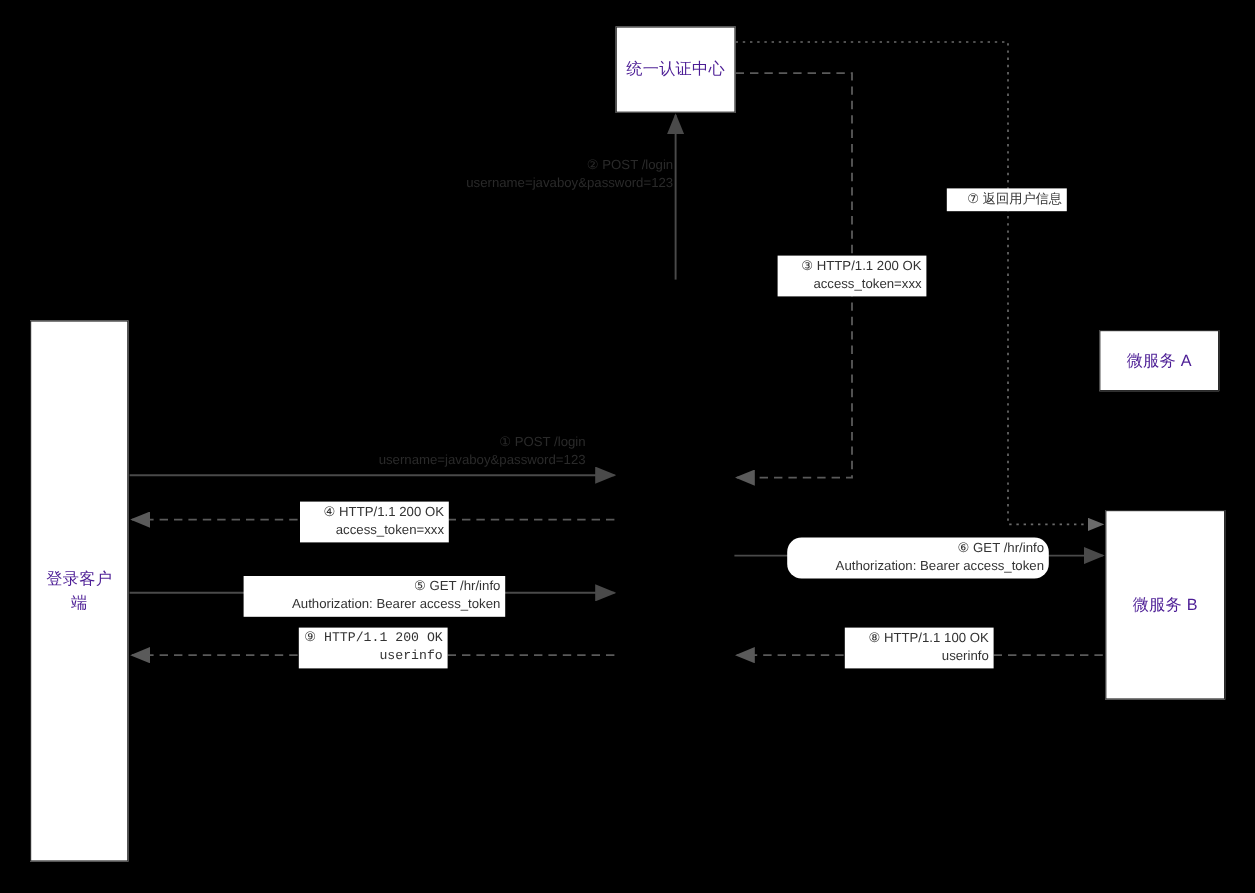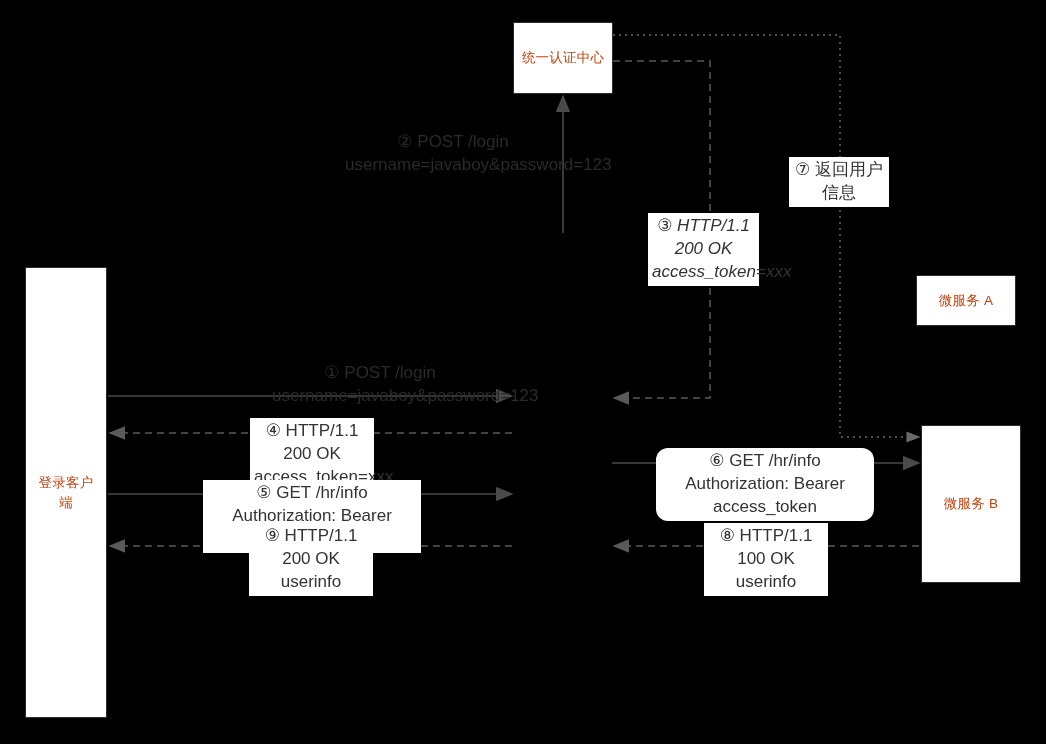--- a/index.html
+++ b/index.html
@@ -28,36 +28,36 @@
   }
   .node {
     position: absolute;
     background: #ffffff;
     border: 1px solid #2b2b2b;
     box-sizing: border-box;
     display: flex;
     align-items: center;
     justify-content: center;
     text-align: center;
-    color: #c2410c;
+    color: #4c1d95;
     font-size: 13.5px;
     line-height: 1.45;
     letter-spacing: 0.2px;
   }
   .node-label {
     display: block;
     white-space: pre-line;
     padding: 0 6px;
   }
   .edge-label {
     position: absolute;
     color: #333333;
-    font-size: 17px;
+    font-size: 11px;
     line-height: 1.35;
-    text-align: center;
+    text-align: right;
     white-space: pre-line;
     box-sizing: border-box;
   }
   .edge-label.boxed {
     background: #ffffff;
     padding: 2px 4px;
   }
   .edge-label.plain {
     background: transparent;
     color: #2a2a2a;
@@ -116,34 +116,34 @@
 
   <div class="node" style="left:921px; top:425px; width:100px; height:158px;">
     <span class="node-label">微服务 B</span>
   </div>
 
   <div class="edge-label plain" style="left:345px; top:131px; width:216px;">② POST /login
 username=javaboy&amp;password=123</div>
 
   <div class="edge-label boxed" style="left:789px; top:157px; width:100px;">⑦ 返回用户信息</div>
 
-  <div class="edge-label boxed" style="left:648px; top:213px; width:111px;font-style:italic;">③ HTTP/1.1 200 OK
+  <div class="edge-label boxed" style="left:648px; top:213px; width:124px;">③ HTTP/1.1 200 OK
 access_token=xxx</div>
 
   <div class="edge-label plain" style="left:272px; top:362px; width:216px;">① POST /login
 username=javaboy&amp;password=123</div>
 
   <div class="edge-label boxed" style="left:250px; top:418px; width:124px;">④ HTTP/1.1 200 OK
 access_token=xxx</div>
 
   <div class="edge-label boxed" style="left:656px; top:448px; width:218px;border-radius:12px;">⑥ GET /hr/info
 Authorization: Bearer access_token</div>
 
   <div class="edge-label boxed" style="left:203px; top:480px; width:218px;">⑤ GET /hr/info
 Authorization: Bearer access_token</div>
 
   <div class="edge-label boxed" style="left:704px; top:523px; width:124px;">⑧ HTTP/1.1 100 OK
 userinfo</div>
 
-  <div class="edge-label boxed" style="left:249px; top:523px; width:124px;">⑨ HTTP/1.1 200 OK
+  <div class="edge-label boxed" style="left:249px; top:523px; width:124px;font-family:Liberation Mono, monospace;">⑨ HTTP/1.1 200 OK
 userinfo</div>
 
 </div>
 
 </body></html>

